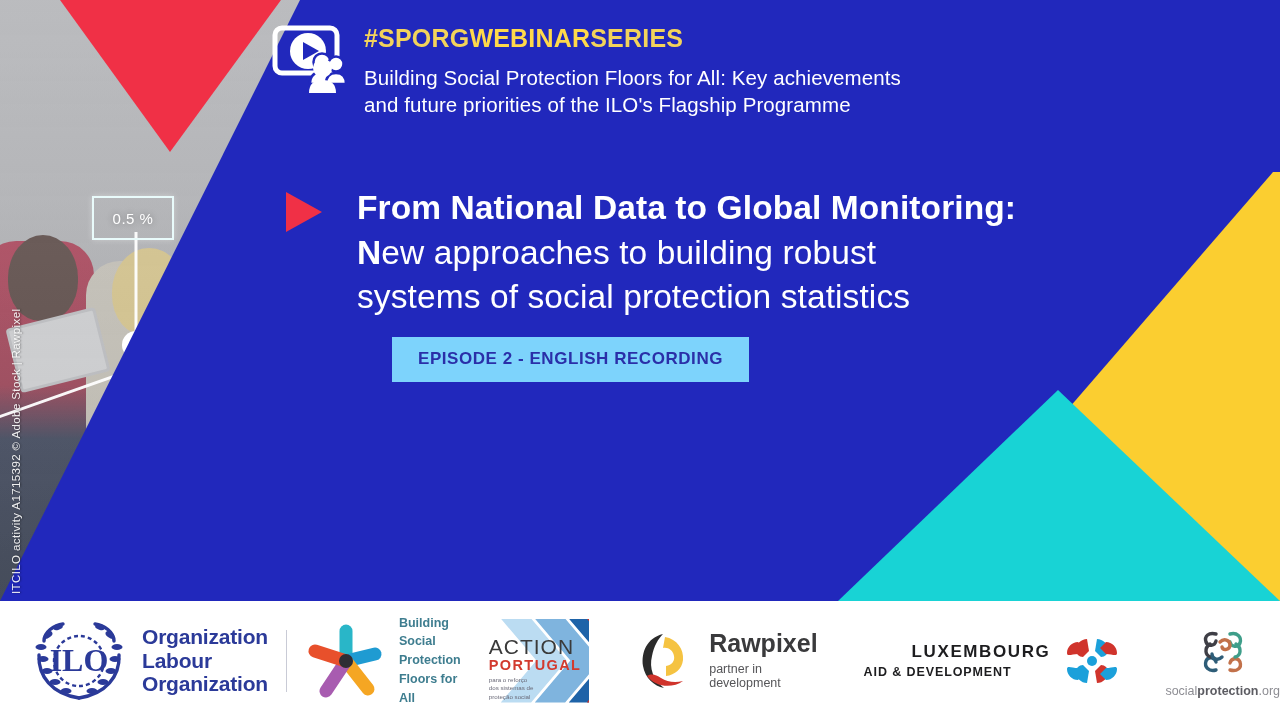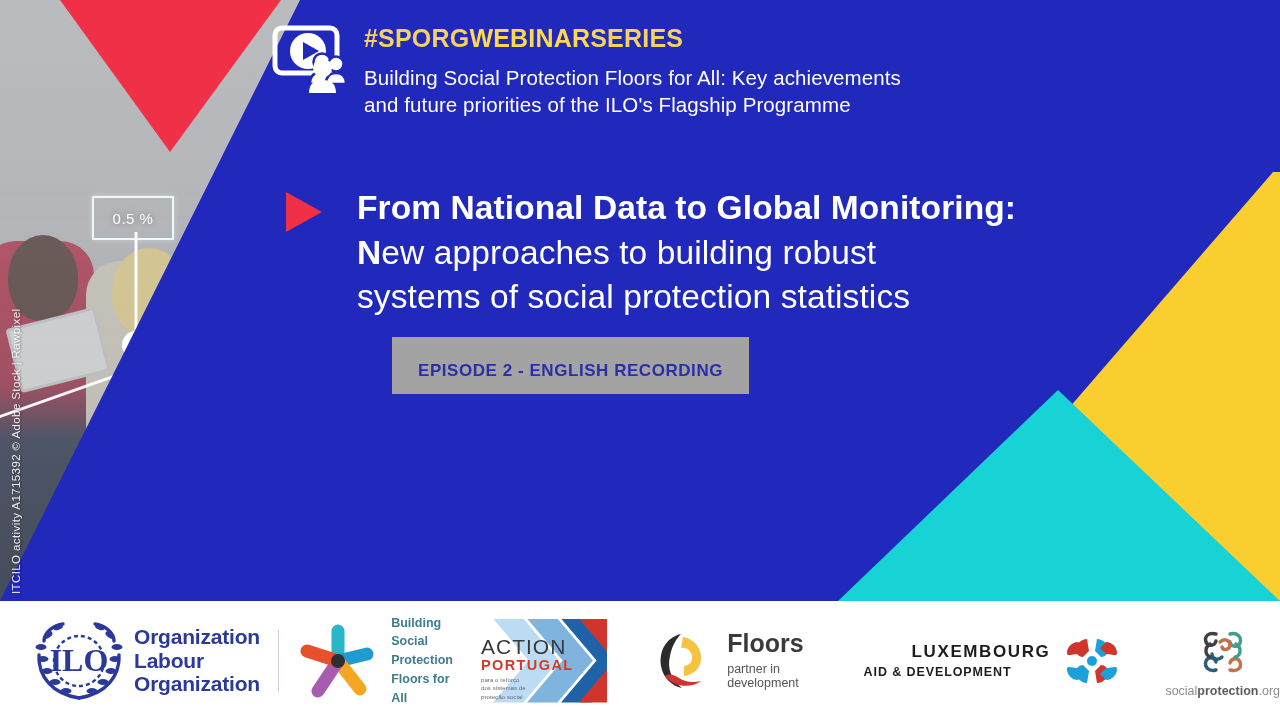--- a/index.html
+++ b/index.html
@@ -84,31 +84,31 @@
   
   .title-row { position:absolute; left:286px; top:186px; display:flex; gap:20px; align-items:flex-start; }
   .play-tri { width:36px; height:40px; margin-top:6px; flex:0 0 auto;
               background:#F03046; clip-path: polygon(0 0, 100% 50%, 0 100%); }
   .title { color:#fff; font-size:33.5px; line-height:1.33; letter-spacing:.1px;margin-left:15px; }
   .title .ln1 { font-weight:bold; }
   .title .ln-rest { font-weight:400; }
   .title .bold-n { font-weight:bold; }
 
   
-  .badge { position:absolute; left:392px; top:337px; background:#a3a3a3; color:#2A2FA8;
+  .badge { position:absolute; left:392px; top:337px; background:#7dd3fc; color:#2A2FA8;
            font-size:17px; font-weight:bold; letter-spacing:.55px;
-           padding:24px 26px 13px 26px; white-space:nowrap; }
+           padding:12px 26px 13px 26px; white-space:nowrap; }
 
   
   .footer { position:absolute; left:0; top:601px; width:1280px; height:119px;
             background:#ffffff; display:flex; align-items:center; }
   .f-item { display:flex; align-items:center; height:100%; }
 
   
-  .ilo { margin-left:30px; display:flex; align-items:center; gap:6px; }
+  .ilo { margin-left:30px; display:flex; align-items:center; gap:14px; }
   .ilo-mark { width:98px; height:84px; position:relative; }
   .ilo-name { color:#2B3A99; font-size:21px; font-weight:bold; line-height:1.12; letter-spacing:-.2px; }
   .vrule { width:1.5px; height:62px; background:#c9cbd6; margin:0 18px; }
 
   
   .bspf { display:flex; align-items:center; gap:12px; }
   .bspf-mark { width:82px; height:76px; position:relative; }
   .bspf-name { color:#3E7D8F; font-size:12.5px; font-weight:bold; line-height:1.5; }
 
   
@@ -300,21 +300,21 @@
 
     <div class="f-item belg">
       <div class="belg-mark">
         <svg width="62" height="62" viewBox="0 0 62 62">
           <path d="M30 4 C14 8 8 22 10 36 C12 48 21 56 31 58 C20 50 16 38 19 26 C21 16 25 9 30 4 Z" fill="#2B2B2B"></path>
           <path d="M32 7 C44 9 51 19 50 30 C49 39 42 45 33 46 L33 36 C39 35 42 31 41 26 C40 20 35 17 30 18 Z" fill="#F5C342"></path>
           <path d="M14 46 C22 57 39 59 50 51 C42 53 34 52 28 48 C23 45 19 43 14 46 Z" fill="#D0342C"></path>
         </svg>
       </div>
       <div class="belg-txt">
-        <div class="b1">Floors</div>
+        <div class="b1">Rawpixel</div>
         <div class="b2">partner in development</div>
       </div>
     </div>
 
     <div class="f-item lux">
       <div class="lux-txt">
         <div class="l1">LUXEMBOURG</div>
         <div class="l2">AID &amp; DEVELOPMENT</div>
       </div>
       <div class="lux-mark">

